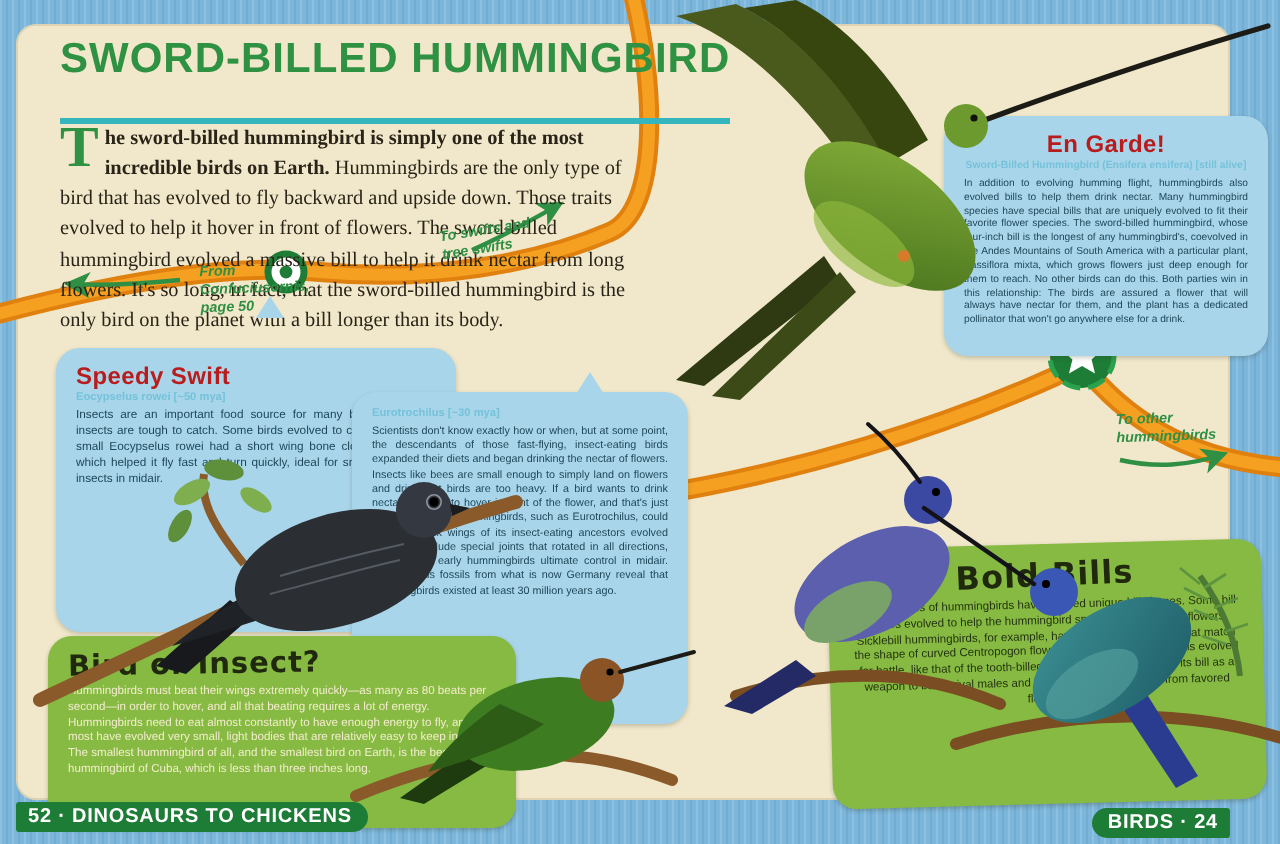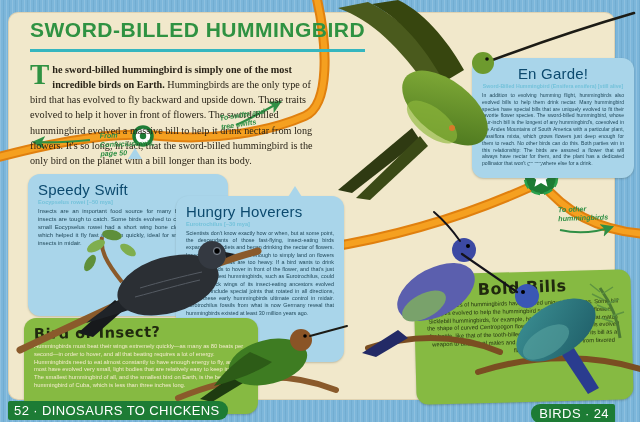--- a/index.html
+++ b/index.html
@@ -6,29 +6,29 @@
   .stage{position:relative;width:640px;height:422px;overflow:hidden;
          font-family:"Liberation Sans",sans-serif;
          background:#7cb6da;
          background-image:repeating-linear-gradient(90deg,rgba(255,255,255,.14) 0 1px,rgba(0,0,0,0) 1px 3px,rgba(43,102,140,.12) 3px 4px,rgba(0,0,0,0) 4px 6px);}
   .page{position:absolute;left:8px;top:12px;right:25px;bottom:22px;
         background:#f1e8cb;border-radius:10px;box-shadow:0 0 0 1px rgba(120,90,40,.15) inset;}
   svg.layer{position:absolute;left:0;top:0;width:640px;height:422px;pointer-events:none;}
 
   .title{position:absolute;left:30px;top:18px;margin:0;
          font-size:21px;font-weight:800;letter-spacing:.5px;color:#2f9242;
-         border-bottom:3px solid #35b6bf;padding-bottom:8px;line-height:1.1;}
+         border-bottom:3px solid #35b6bf;padding-bottom:18px;line-height:1.1;}
   .intro{position:absolute;left:30px;top:52px;width:290px;
          font-family:"Liberation Serif",serif;font-size:10.2px;line-height:1.48;color:#2a2418;}
   .intro .dropcap{float:left;font-weight:bold;font-size:29px;line-height:23px;color:#2f9242;margin:1px 3px 0 0;}
   .intro b{font-weight:bold;}
 
   .bluebox{position:absolute;background:#a9d5ea;border-radius:12px;padding:7px 10px;overflow:hidden;
            box-shadow:0 1px 2px rgba(60,60,40,.25);}
-  .bluebox .bt{margin:0;font-size:15px;font-weight:400;color:#0c4a6e;letter-spacing:.2px;}
+  .bluebox .bt{margin:0;font-size:12px;font-weight:700;color:#b91c1c;letter-spacing:.2px;}
   .bluebox .bs{margin:1px 0 3px;font-size:5.6px;font-weight:bold;color:#74c2da;}
   .bluebox .bb{margin:0;font-size:5.9px;line-height:1.34;color:#1f4759;text-align:justify;}
   .ptr{position:absolute;width:0;height:0;border-left:7px solid transparent;border-right:7px solid transparent;}
   .ptr.up{border-bottom:11px solid #a9d5ea;}
   .ptr.down{border-top:11px solid #a9d5ea;}
 
   #box-speedy{left:28px;top:174px;width:180px;height:128px;}
   #box-hungry{left:176px;top:196px;width:148px;height:152px;}
   #box-hungry .bb{font-size:5.4px;}
   #box-engarde{left:472px;top:58px;width:142px;height:106px;text-align:center;}
@@ -45,21 +45,21 @@
   #box-boldbills{left:415px;top:272px;width:197px;height:118px;transform:rotate(-1.5deg);text-align:center;}
   #box-boldbills .gt{text-align:center;font-size:16px;}
   #box-boldbills .gb{color:#243311;}
 
   .anno{position:absolute;font-size:7.2px;font-weight:bold;font-style:italic;
         color:#2f8f45;line-height:1.25;}
   #anno-conf{left:100px;top:130px;width:66px;transform:rotate(-2deg);}
   #anno-swifts{left:220px;top:109px;width:60px;transform:rotate(-9deg);}
   #anno-other{left:558px;top:204px;width:66px;transform:rotate(-2deg);}
 
-  .pill{position:absolute;background:#1d7c35;color:#fff;font-size:13px;font-weight:normal;
+  .pill{position:absolute;background:#1d7c35;color:#fff;font-size:10px;font-weight:bold;
         letter-spacing:.4px;padding:2px 8px 2px 6px;border-radius:2px 9px 9px 2px;white-space:nowrap;}
   #pill-left{left:8px;top:401px;}
   #pill-right{right:25px;top:404px;border-radius:9px 2px 2px 9px;padding:2px 6px 2px 8px;}
 </style>
 </head>
 <body>
 
 <div class="stage">
 
   <div class="page"></div>
@@ -103,21 +103,20 @@
   <p class="intro"><span class="dropcap">T</span><b>he sword-billed hummingbird is simply one of the most incredible birds on Earth.</b><span> Hummingbirds are the only type of bird that has evolved to fly backward and upside down. Those traits evolved to help it hover in front of flowers. The sword-billed hummingbird evolved a massive bill to help it drink nectar from long flowers. It's so long, in fact, that the sword-billed hummingbird is the only bird on the planet with a bill longer than its body.</span></p>
 
   <div class="bluebox" id="box-speedy">
     <h2 class="bt">Speedy Swift</h2>
     <div class="bs">Eocypselus rowei [~50 mya]</div>
     <p class="bb">Insects are an important food source for many birds, but flying insects are tough to catch. Some birds evolved to chase them. The small Eocypselus rowei had a short wing bone close to its body, which helped it fly fast and turn quickly, ideal for snagging buzzing insects in midair.</p>
   </div>
   <div class="ptr up" style="left:128px;top:148px;"></div>
 
   <div class="bluebox" id="box-hungry">
-    <h2 class="bt">Hungry Hoverers</h2>
     <div class="bs">Eurotrochilus [~30 mya]</div>
     <p class="bb">Scientists don't know exactly how or when, but at some point, the descendants of those fast-flying, insect-eating birds expanded their diets and began drinking the nectar of flowers. Insects like bees are small enough to simply land on flowers and drink, but birds are too heavy. If a bird wants to drink nectar, it needs to hover in front of the flower, and that's just what the earliest hummingbirds, such as Eurotrochilus, could do. The quick wings of its insect-eating ancestors evolved further to include special joints that rotated in all directions, giving these early hummingbirds ultimate control in midair. Eurotrochilus fossils from what is now Germany reveal that hummingbirds existed at least 30 million years ago.</p>
   </div>
   <div class="ptr up" style="left:288px;top:186px;"></div>
 
   <div class="bluebox" id="box-engarde">
     <h2 class="bt">En Garde!</h2>
     <div class="bs">Sword-Billed Hummingbird (Ensifera ensifera) [still alive]</div>
     <p class="bb">In addition to evolving humming flight, hummingbirds also evolved bills to help them drink nectar. Many hummingbird species have special bills that are uniquely evolved to fit their favorite flower species. The sword-billed hummingbird, whose four-inch bill is the longest of any hummingbird's, coevolved in the Andes Mountains of South America with a particular plant, Passiflora mixta, which grows flowers just deep enough for them to reach. No other birds can do this. Both parties win in this relationship: The birds are assured a flower that will always have nectar for them, and the plant has a dedicated pollinator that won't go anywhere else for a drink.</p>
   </div>

